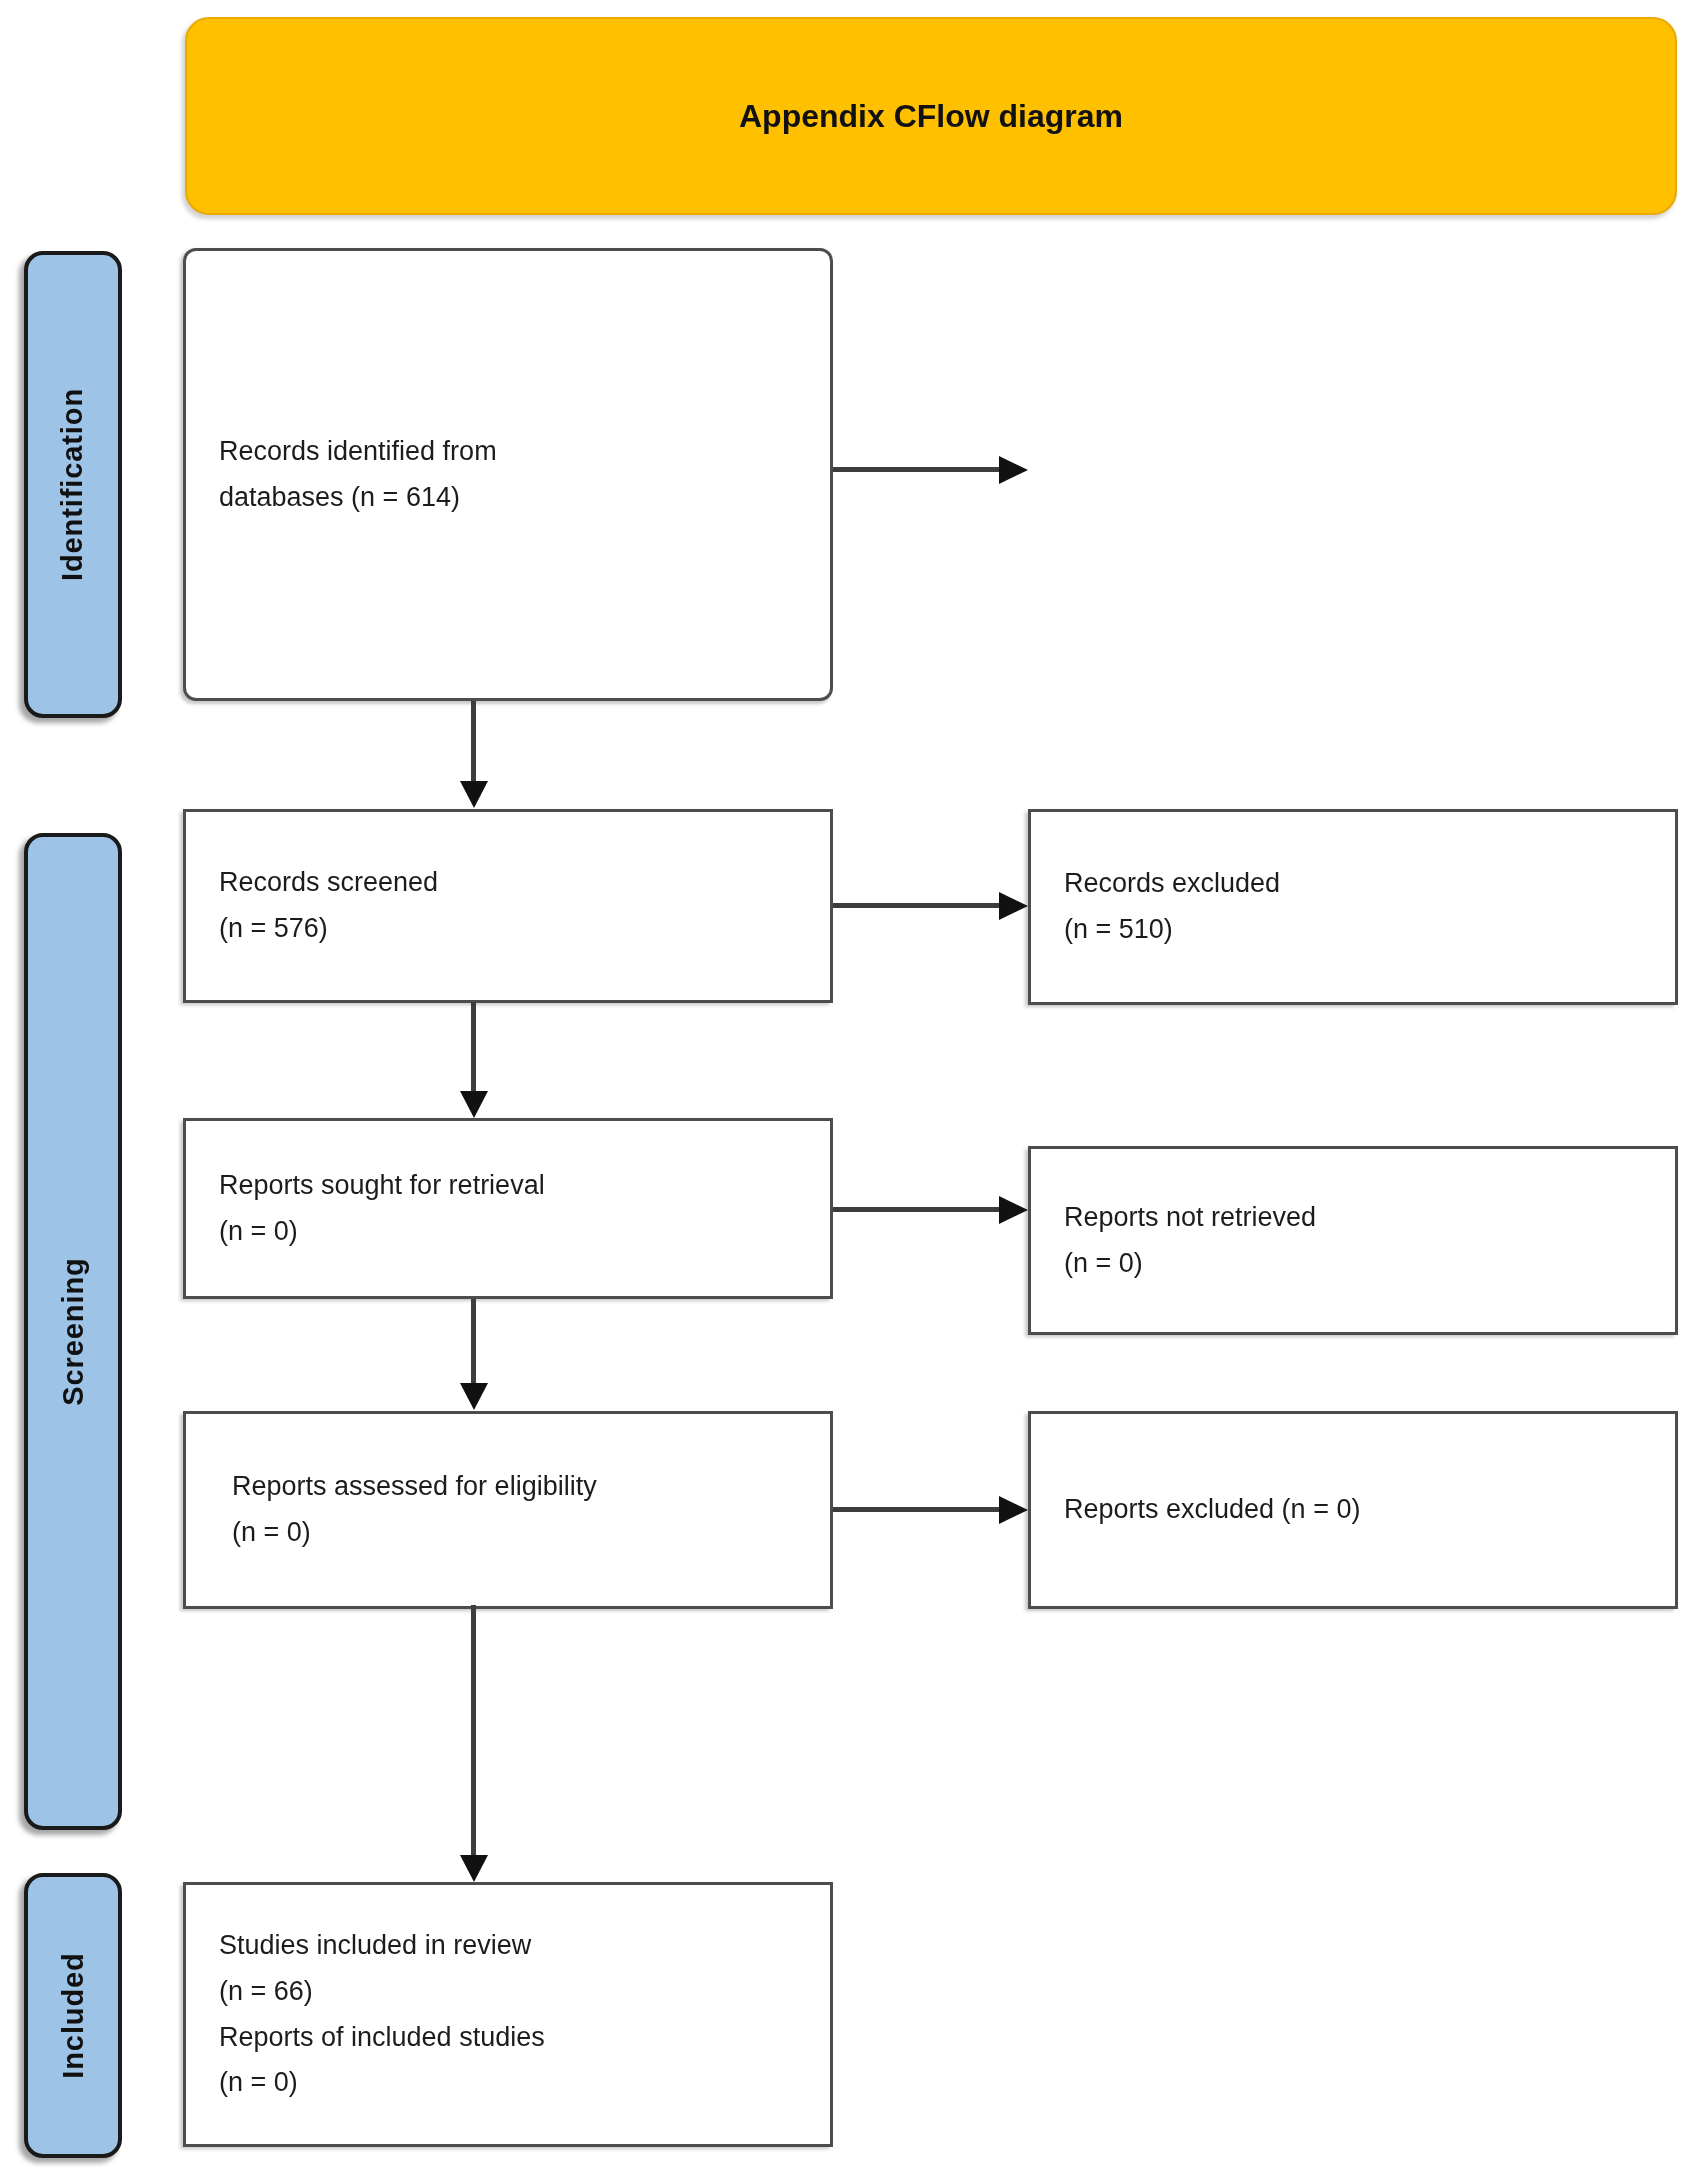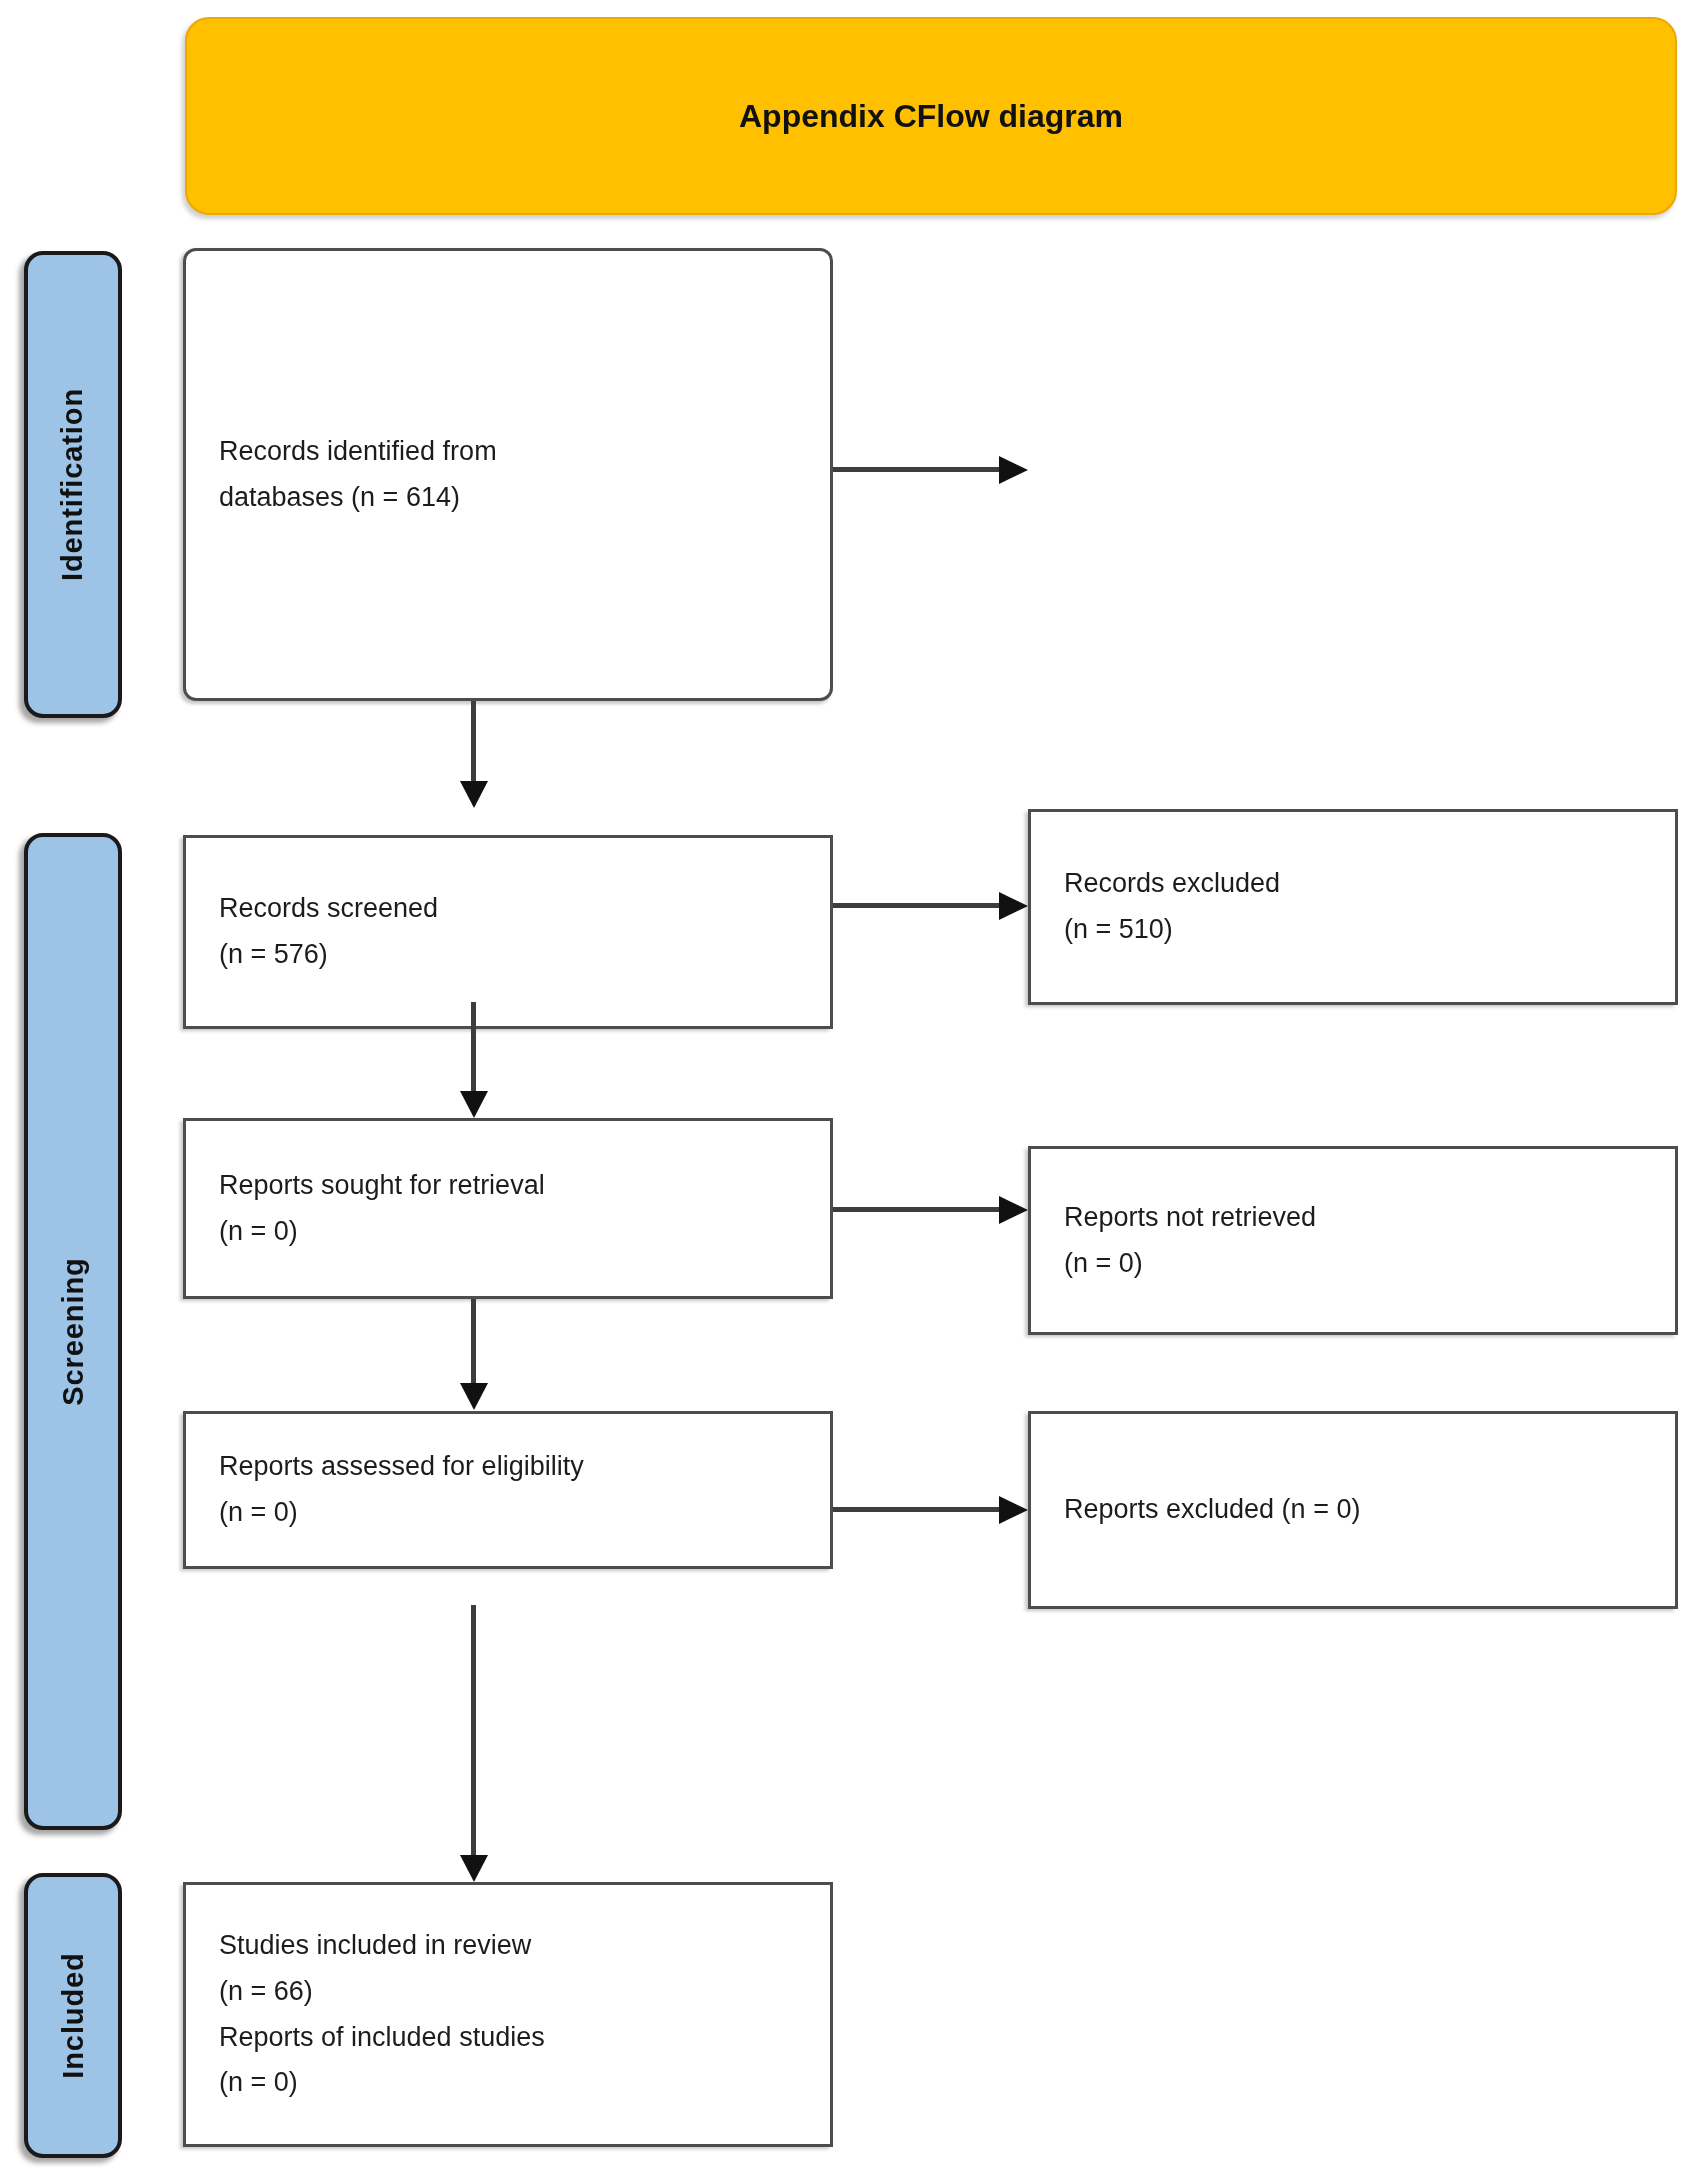--- a/index.html
+++ b/index.html
@@ -78,39 +78,39 @@
   </div>
   <div class="stage-bar" style="top:1873px;height:285px;">
     <span class="stage-label">Included</span>
   </div>
 
   <div class="fbox" style="left:183px;top:248px;width:650px;height:453px;border-radius:13px;">
     <div class="fbox-text">Records identified from
 databases (n = 614)</div>
   </div>
 
-  <div class="fbox" style="left:183px;top:835px;width:650px;height:194px;">
+  <div class="fbox" style="left:183px;top:809px;width:650px;height:194px;">
     <div class="fbox-text">Records screened
 (n = 576)</div>
   </div>
   <div class="fbox" style="left:1028px;top:809px;width:650px;height:196px;">
     <div class="fbox-text">Records excluded
 (n = 510)</div>
   </div>
 
   <div class="fbox" style="left:183px;top:1118px;width:650px;height:181px;">
     <div class="fbox-text">Reports sought for retrieval
 (n = 0)</div>
   </div>
   <div class="fbox" style="left:1028px;top:1146px;width:650px;height:189px;">
     <div class="fbox-text">Reports not retrieved
 (n = 0)</div>
   </div>
 
-  <div class="fbox" style="left:183px;top:1411px;width:650px;height:158px;">
+  <div class="fbox" style="left:183px;top:1411px;width:650px;height:198px;padding-left:13px;">
     <div class="fbox-text">Reports assessed for eligibility
 (n = 0)</div>
   </div>
   <div class="fbox" style="left:1028px;top:1411px;width:650px;height:198px;">
     <div class="fbox-text">Reports excluded (n = 0)</div>
   </div>
 
   <div class="fbox" style="left:183px;top:1882px;width:650px;height:265px;">
     <div class="fbox-text">Studies included in review
 (n = 66)

